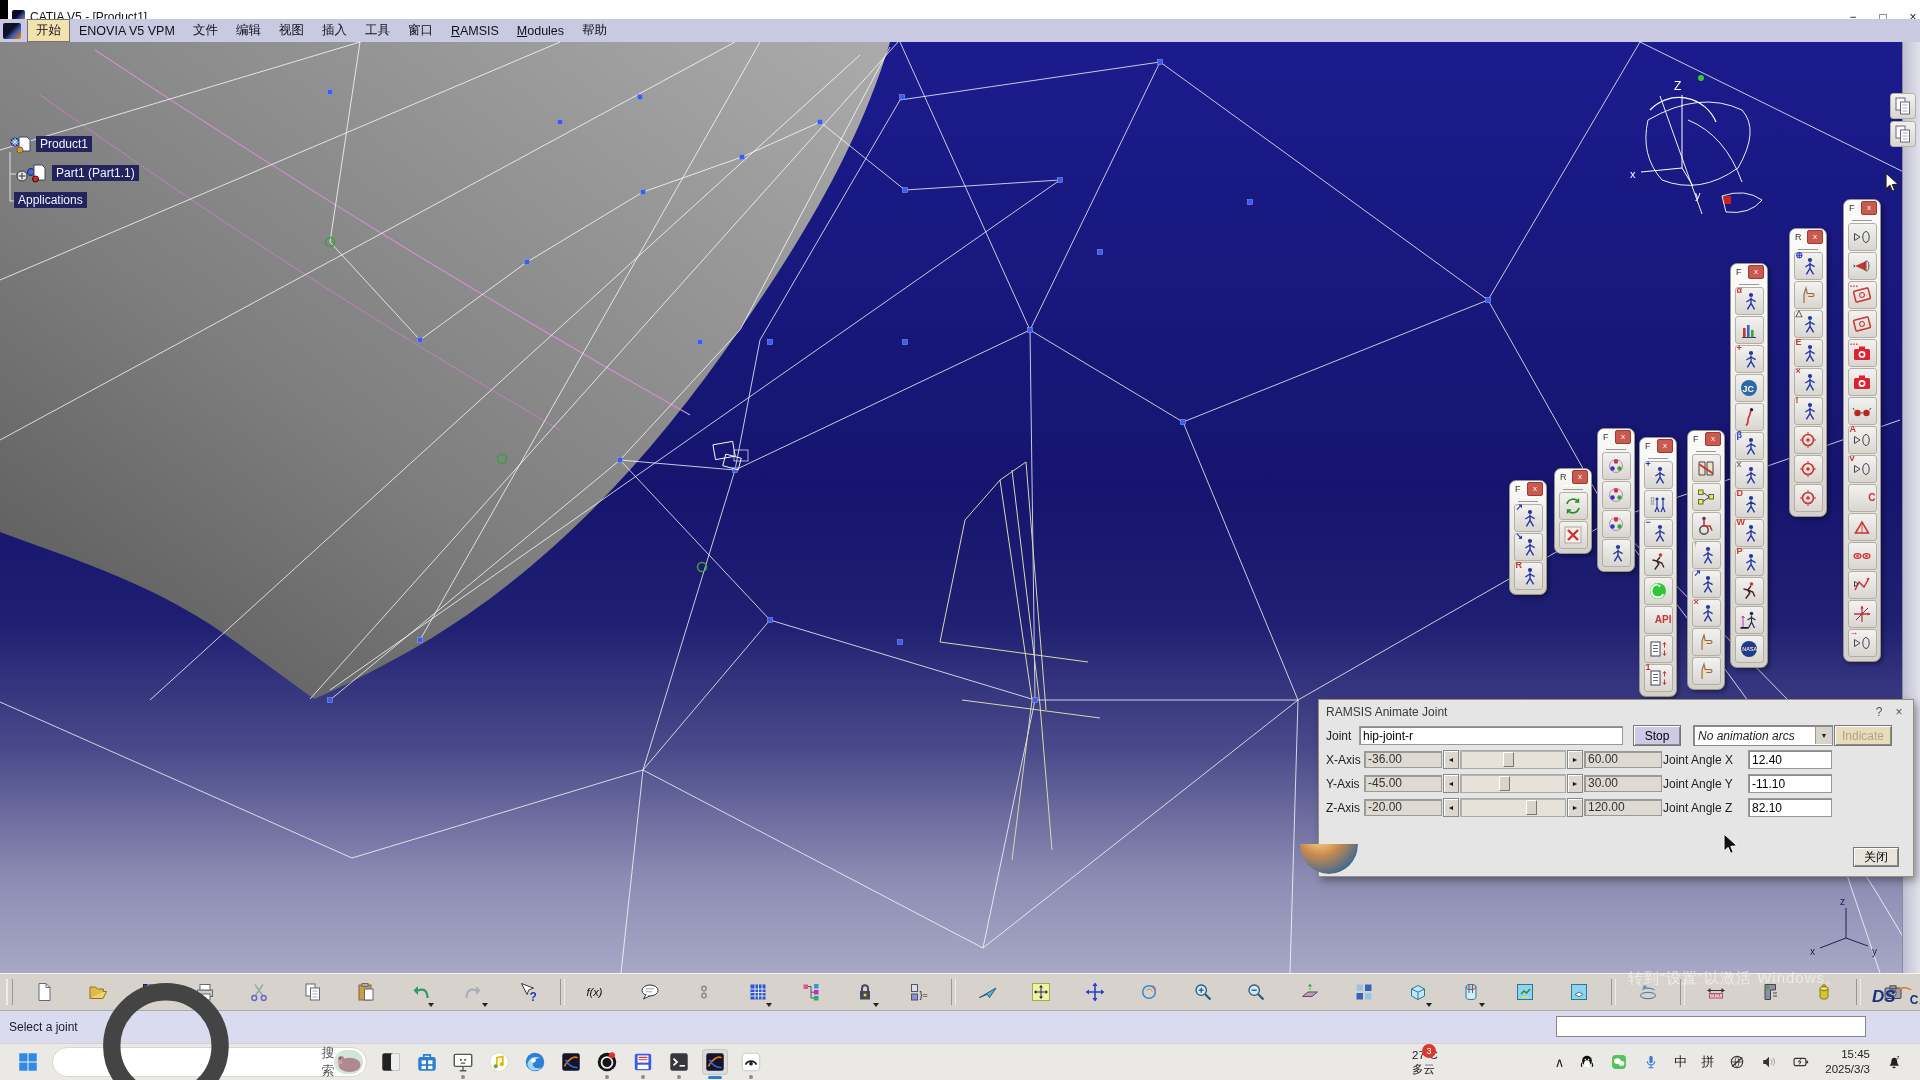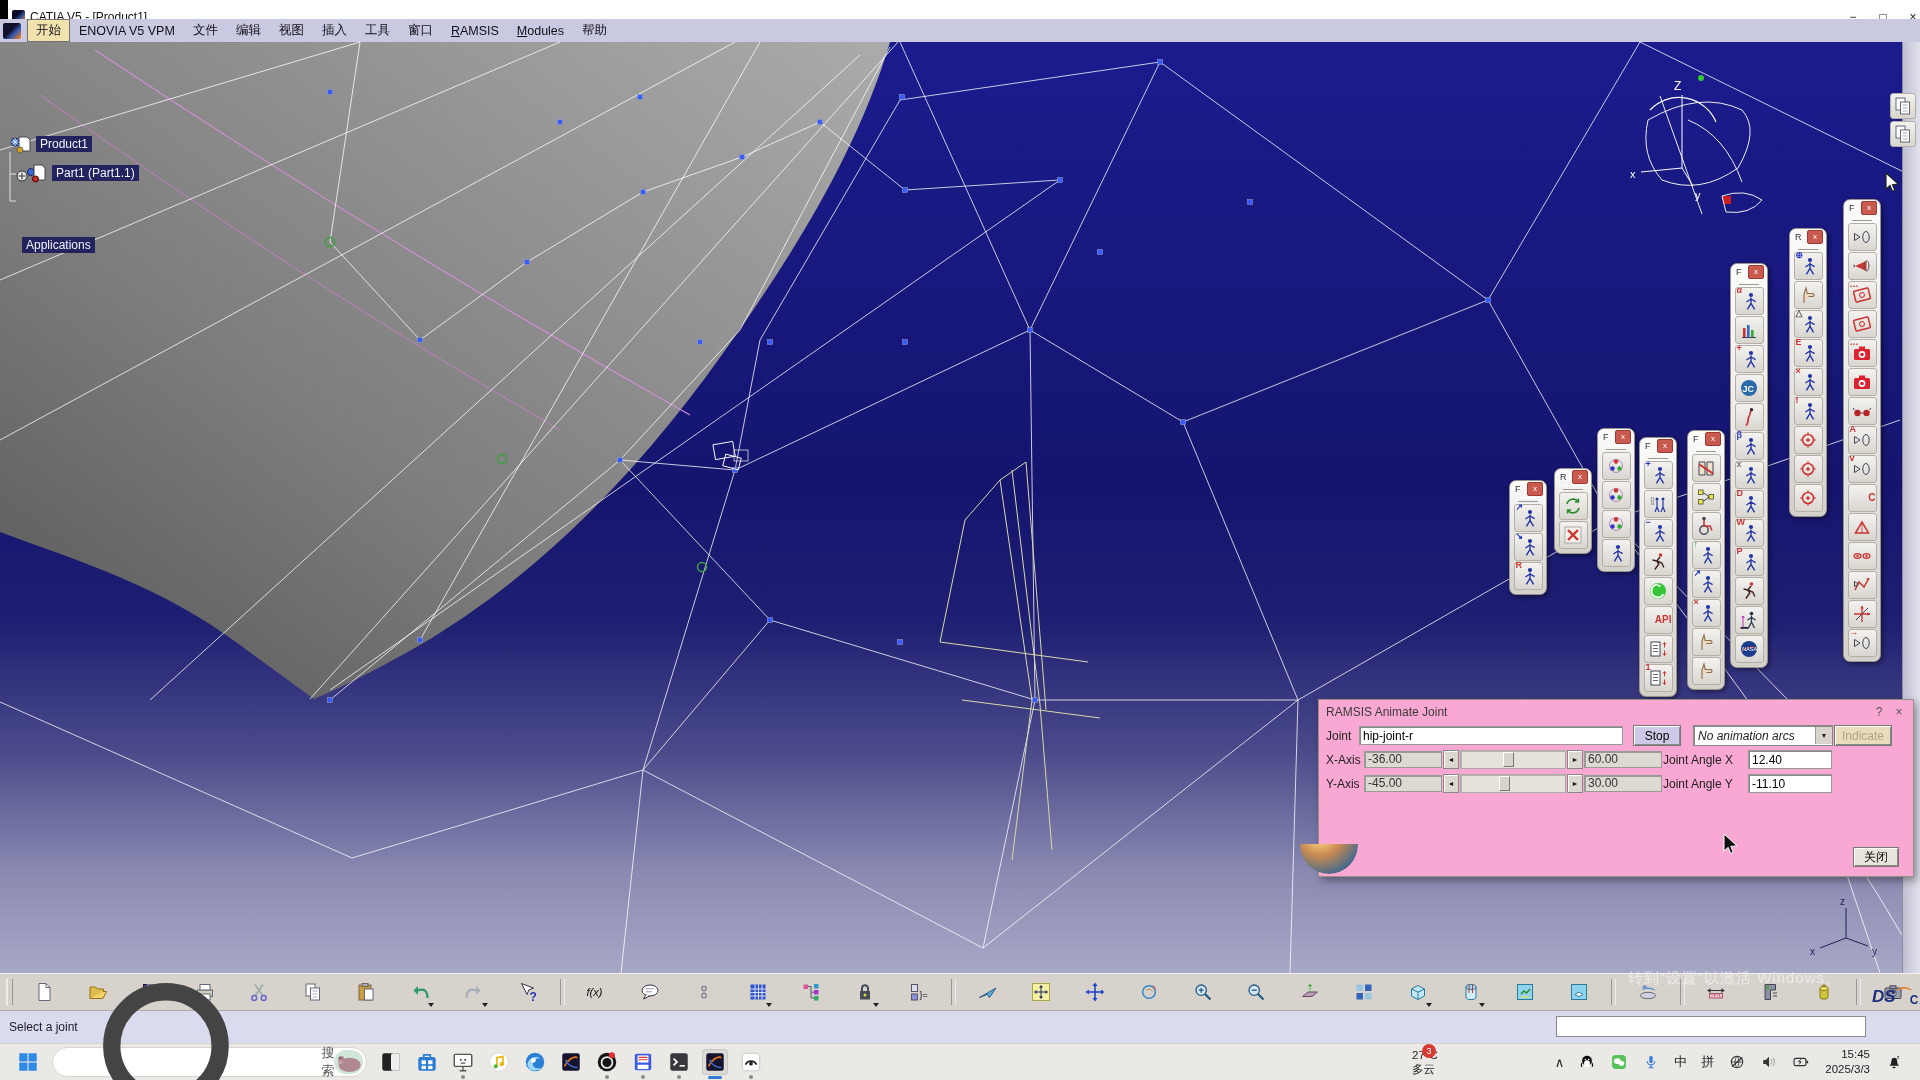--- a/index.html
+++ b/index.html
@@ -38,21 +38,21 @@
   #dock .grip{width:4px;height:26px;border-left:2px solid #efede9;border-right:1px solid #9b978f;margin:0 4px 0 2px;}
   #dock .sep{width:3px;height:26px;border-left:1px solid #9b978f;border-right:1px solid #efede9;margin:0 5px;}
   #statusbar{left:0;top:1010px;width:1920px;height:33px;background:#dbdbf0;border-top:1px solid #aaa;font-size:12px;color:#1a1a2a;display:flex;align-items:center;padding-left:9px;box-sizing:border-box;}
   #power-input{left:1556px;top:1016px;width:304px;height:17px;background:#fff;border:1px solid #888;}
   #watermark{left:1628px;top:969px;font-size:15px;color:rgba(255,255,255,.55);letter-spacing:1px;}
   #dslogo{left:1872px;top:984px;display:flex;align-items:flex-end;}
   #dslogo .ds{font-size:17px;font-style:italic;font-weight:bold;color:#1c2f7c;}
   #dslogo .swoosh{color:#e87a1a;font-size:17px;font-weight:bold;font-style:italic;margin-left:-3px;}
   #dslogo .catia{font-size:12px;font-weight:bold;color:#1c2f7c;letter-spacing:1px;}
   
-  #dialog{left:1318px;top:699px;width:594px;height:176px;background:#f9a8d4;border:1px solid #98907e;box-shadow:3px 4px 8px rgba(0,0,0,.35);font-size:12px;color:#222;}
+  #dialog{left:1318px;top:699px;width:594px;height:176px;background:#e5e5e5;border:1px solid #98907e;box-shadow:3px 4px 8px rgba(0,0,0,.35);font-size:12px;color:#222;}
   .dlg-title{height:20px;display:flex;align-items:center;padding:2px 4px 0 7px;color:#3a3a3a;}
   .dlg-title .t{flex:1;}
   .dlg-btn{width:20px;text-align:center;color:#555;font-size:12px;}
   .dlg-row{display:flex;align-items:center;margin:3px 7px 0;gap:1px;height:21px;}
   .sunken{background:#fff;border:1px solid #999;box-shadow:inset 1px 1px 0 #8a8a8a;height:17px;font-size:12px;font-family:"Liberation Sans",sans-serif;padding:0 3px;}
   .gray-field{background:#dedad1;border:1px solid #999;box-shadow:inset 1px 1px 0 #9a9a9a;height:15px;line-height:15px;padding:0 3px;color:#333;}
   .btn{border:1px solid #777;box-shadow:inset 1px 1px 0 #fff,inset -1px -1px 0 #8a8a8a;font-size:12px;font-family:"Liberation Sans",sans-serif;height:21px;}
   .btn.stop{background:#cdc9e6;width:48px;}
   .btn.indicate{background:#e9dcba;color:#b0a488;width:58px;}
   .btn.closecn{position:absolute;right:14px;bottom:9px;background:#e8e4db;width:46px;height:20px;}
@@ -776,20 +776,32 @@
         <div class="gray-field" style="width: 70px;">-45.00</div>
         <div class="sl-btn">◄</div>
         <div class="sl-track">
           <div class="sl-thumb" style="left: calc(40% - 4px);"></div>
         </div>
         <div class="sl-btn">►</div>
         <div class="gray-field" style="width: 70px;">30.00</div>
         <span style="width: 84px;">Joint Angle Y</span>
         <input class="sunken" value="-11.10" style="width: 76px;">
       </div>
+      <div class="dlg-row">
+        <span style="width: 37px;">Z-Axis</span>
+        <div class="gray-field" style="width: 70px;">-20.00</div>
+        <div class="sl-btn">◄</div>
+        <div class="sl-track">
+          <div class="sl-thumb" style="left: calc(66% - 4px);"></div>
+        </div>
+        <div class="sl-btn">►</div>
+        <div class="gray-field" style="width: 70px;">120.00</div>
+        <span style="width: 84px;">Joint Angle Z</span>
+        <input class="sunken" value="82.10" style="width: 76px;">
+      </div>
     </div>
   <button class="btn closecn">关闭</button>
 </div>
 <div id="dlg-sphere" class="abs">
     <i></i>
   </div>
 
 <div id="dock" class="abs">
     <span class="grip"></span>
     <div class="icn">
@@ -1242,21 +1254,21 @@
       <path d="M9 3h8l3 3v11H9z" fill="#fff" stroke="#445"></path>
       <circle cx="10" cy="16" r="3" fill="#d8a020" stroke="#664"></circle>
     </svg></div>
 <div class="tree-label" style="left: 36px; top: 136px;">Product1</div>
 <div class="tree-ico" style="left: 26px; top: 163px;"><svg viewBox="0 0 22 20">
       <circle cx="5" cy="9" r="3.5" fill="#3a6ae0" stroke="#224"></circle>
       <path d="M8 2h8l3 3v12H8z" fill="#fff" stroke="#445"></path>
       <circle cx="9.5" cy="16" r="3" fill="#c03030" stroke="#500"></circle>
     </svg></div>
 <div class="tree-label" style="left: 52px; top: 165px;">Part1 (Part1.1)</div>
-<div class="tree-label" style="left: 22px; top: 192px; margin-top: 45px;">Applications</div>
+<div class="tree-label" style="left: 14px; top: 192px;">Applications</div>
 <div class="icn" style="position: absolute; left: 1890px; top: 92px; width: 24px; height: 24px;">
     <svg viewBox="0 0 22 22">
       <rect x="4" y="3" width="9" height="12" fill="#fff" stroke="#667"></rect>
       <rect x="8.5" y="7" width="9" height="12" fill="#fff" stroke="#667"></rect>
       <path d="M10.5 10h5M10.5 13h5M10.5 16h5" stroke="#aab"></path>
     </svg>
   </div>
 <div class="icn" style="position: absolute; left: 1890px; top: 120px; width: 24px; height: 24px;">
     <svg viewBox="0 0 22 22">
       <rect x="4" y="3" width="9" height="12" fill="#fff" stroke="#667"></rect>

